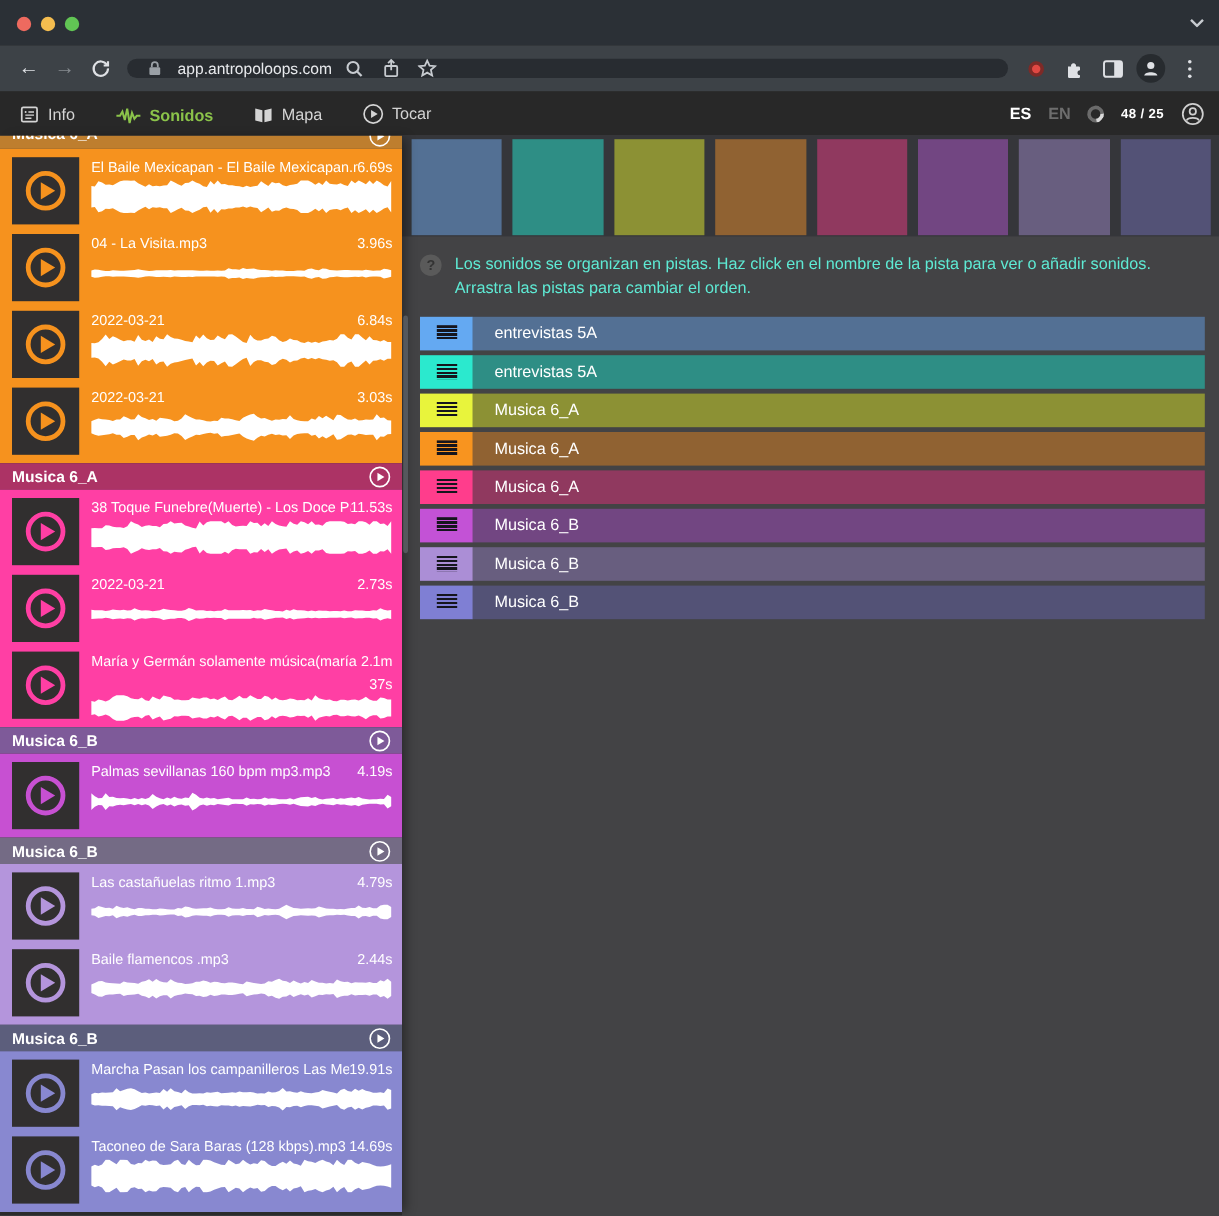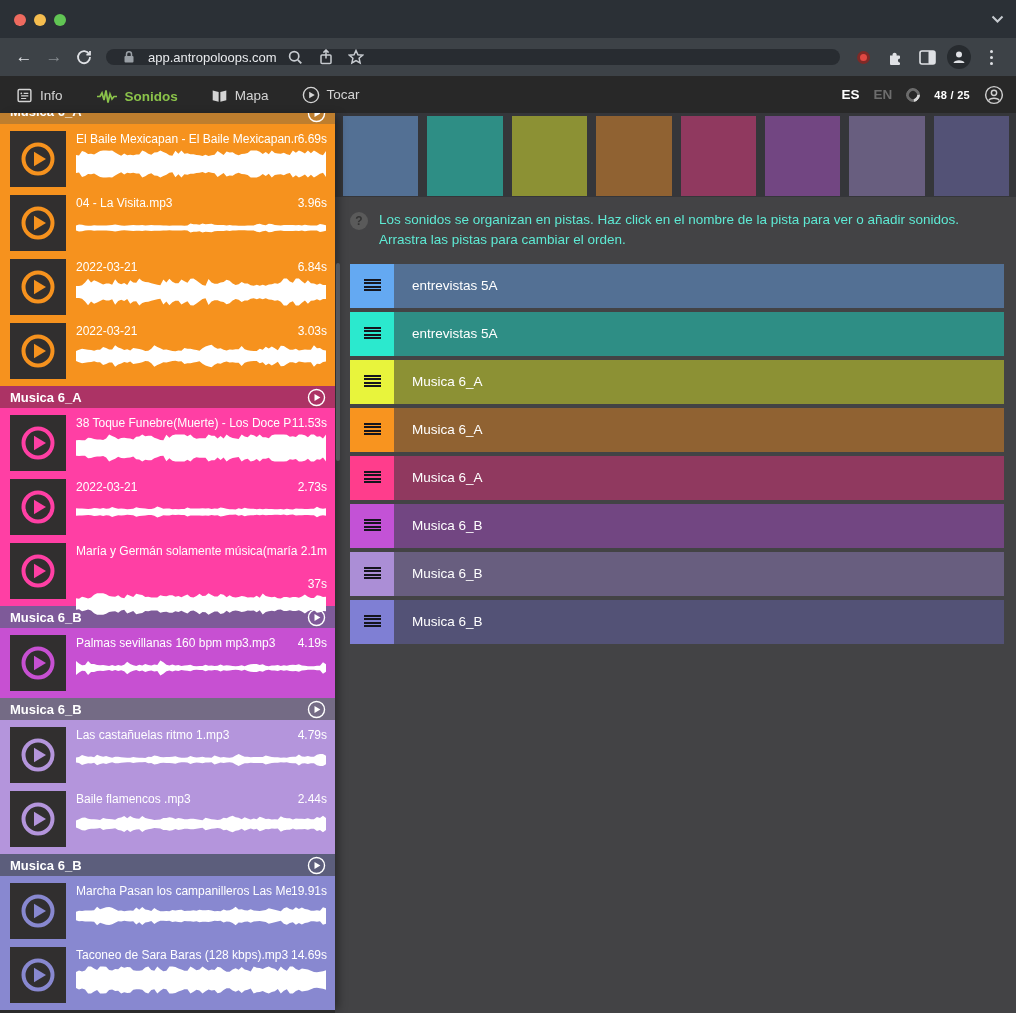--- a/index.html
+++ b/index.html
@@ -78,35 +78,35 @@
   .shead.cut > * { margin-top:-9px; }
   .sectionbody { padding:2px 0; }
   .clip { position:relative; height:62px; margin:2px 0; }
   .playbtn { position:absolute; left:10px; top:3px; width:56px; height:56px; background:#312f2f;
              display:flex; align-items:center; justify-content:center; }
   .clip-meta { position:absolute; left:76px; right:8px; top:4px; }
   .clip-line { display:flex; justify-content:space-between; align-items:baseline;
                color:#fff; font-size:12px; }
   .clip-name { white-space:nowrap; overflow:hidden; padding-right:8px; }
   .clip-dur { flex:none; }
-  .clip-dur2 { text-align:right; color:#fff; font-size:12px; margin-top:19px; }
+  .clip-dur2 { text-align:right; color:#fff; font-size:12px; margin-top:5px; }
   .wave { height:28px; margin-top:4px; }
   .wave.short { height:22px; margin-top:2px; }
 
   
   .main { flex:1; background:#434345; display:flex; flex-direction:column; min-width:0; }
   .strip { height:84px; background:#35363a; display:flex; gap:9px; padding:3px 7px 0 8px; }
   .swatch { flex:1; height:80px; }
   .main-inner { padding:13px 12px 0 15px; }
   .hint { display:flex; gap:11px; }
   .hint-icon { width:18px; height:18px; border-radius:50%; background:#5a5a5a; color:#333;
                font-size:12px; font-weight:bold; display:flex; align-items:center; justify-content:center; flex:none; margin-top:2px; }
   .hint-text { color:#5eead4; font-size:13.5px; line-height:1.5; max-width:648px; }
   .tracklist { margin-top:13px; }
-  .trackrow { height:44px; margin-bottom:4px; display:flex; }
+  .trackrow { height:28px; margin-bottom:4px; display:flex; }
   .handle { width:44px; flex:none; display:flex; align-items:center; justify-content:center; cursor:grab; }
   .hlines { width:17px; height:13px;
             background:repeating-linear-gradient(to bottom,#15151d 0 2px,transparent 2px 3.3px); }
   .tbody { flex:1; display:flex; align-items:center; padding-left:18px; color:#fff; font-size:13.5px; }
 </style>
 </head>
 <body>
 
 <div class="tabstrip">
   <div class="traffic">

